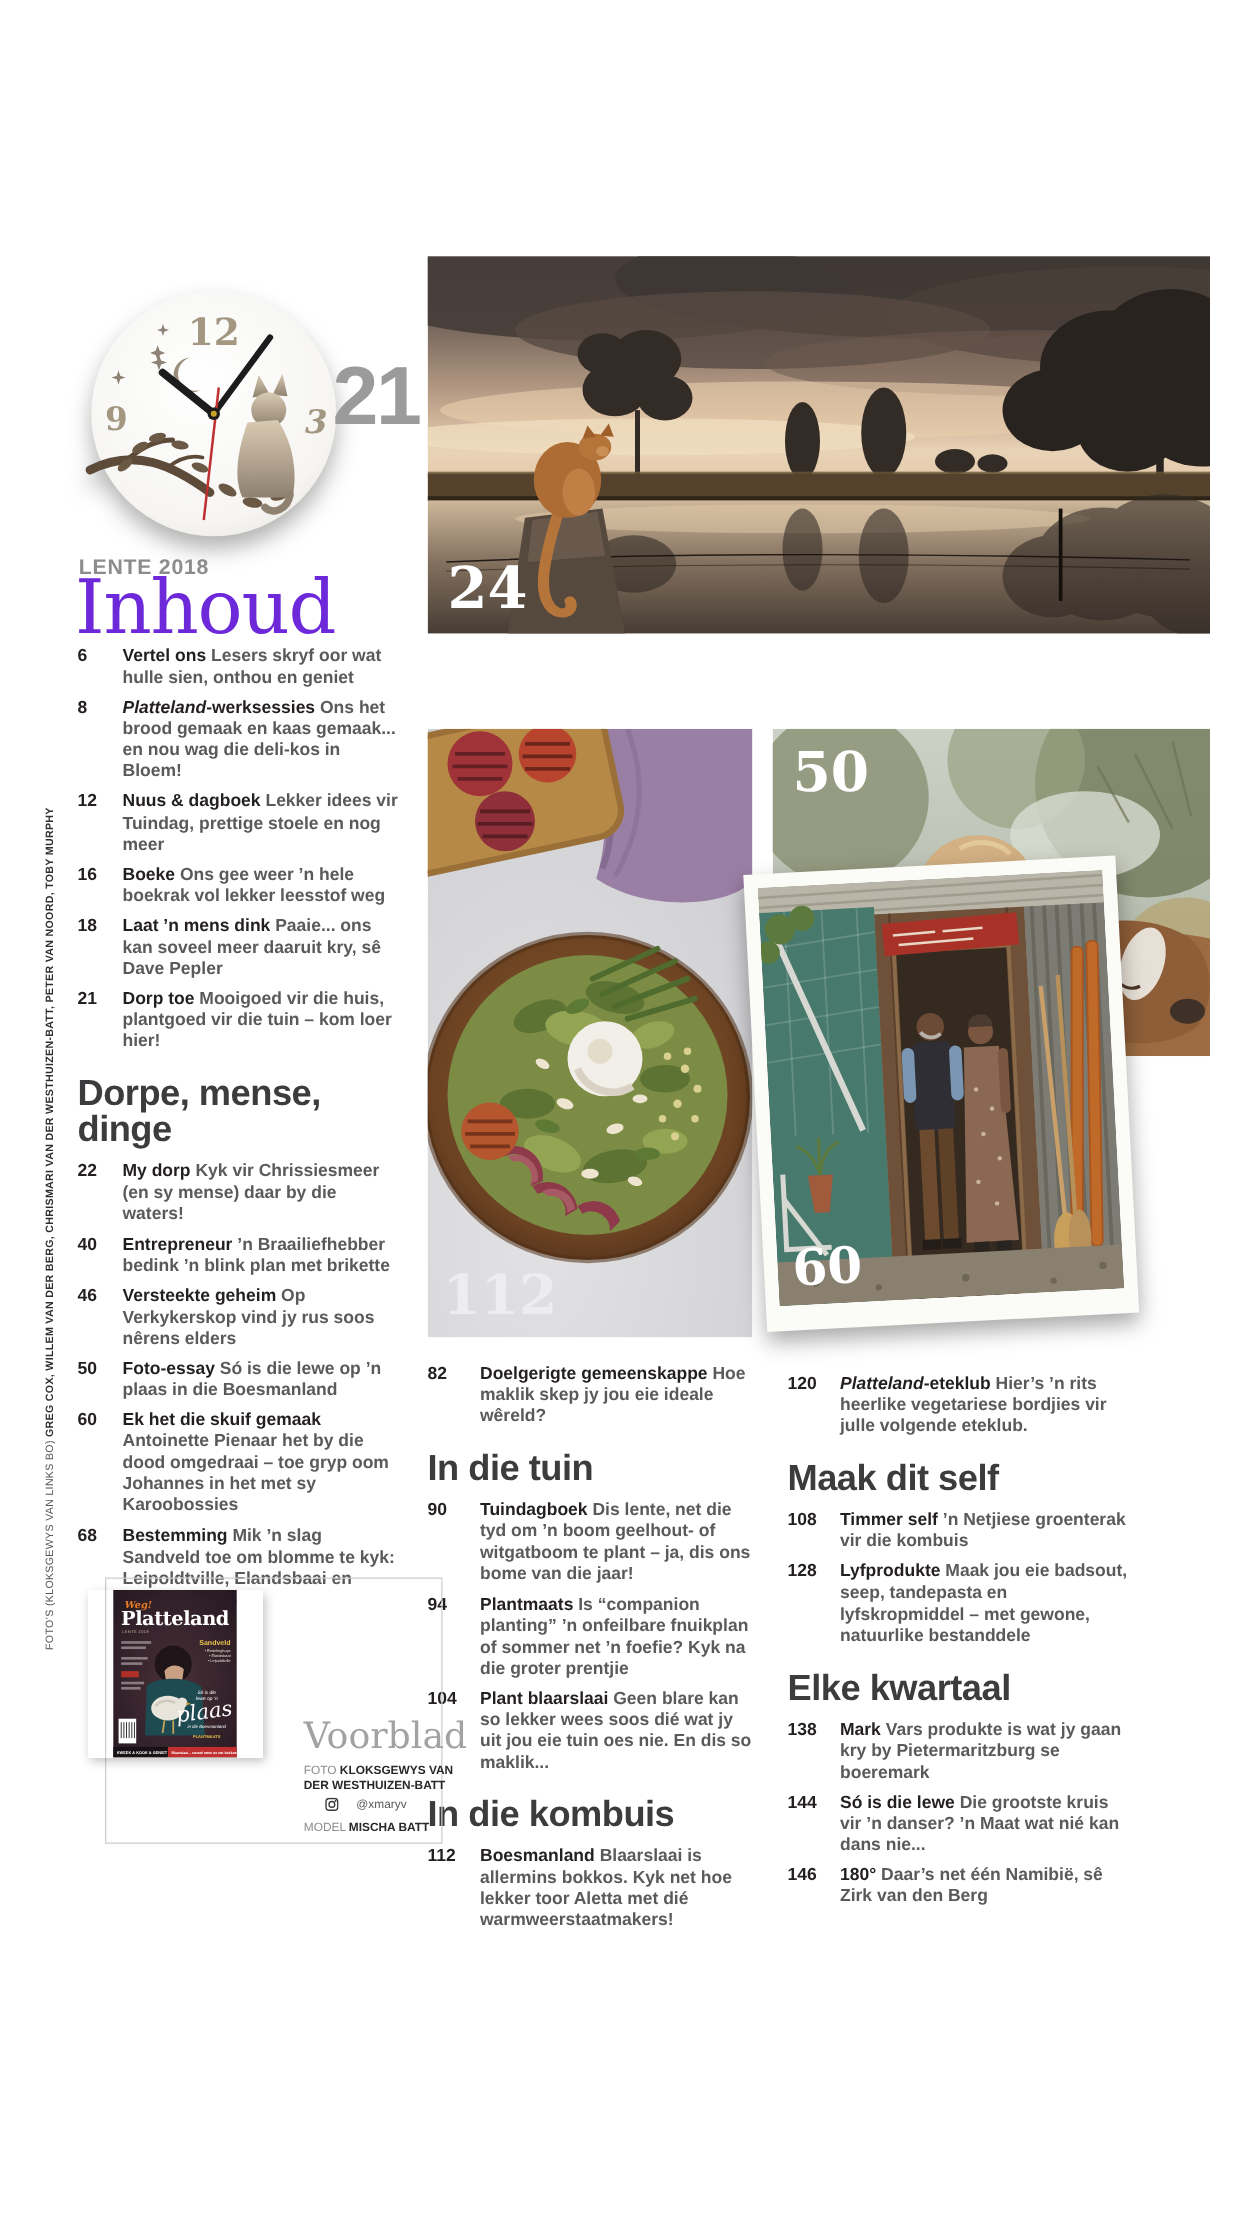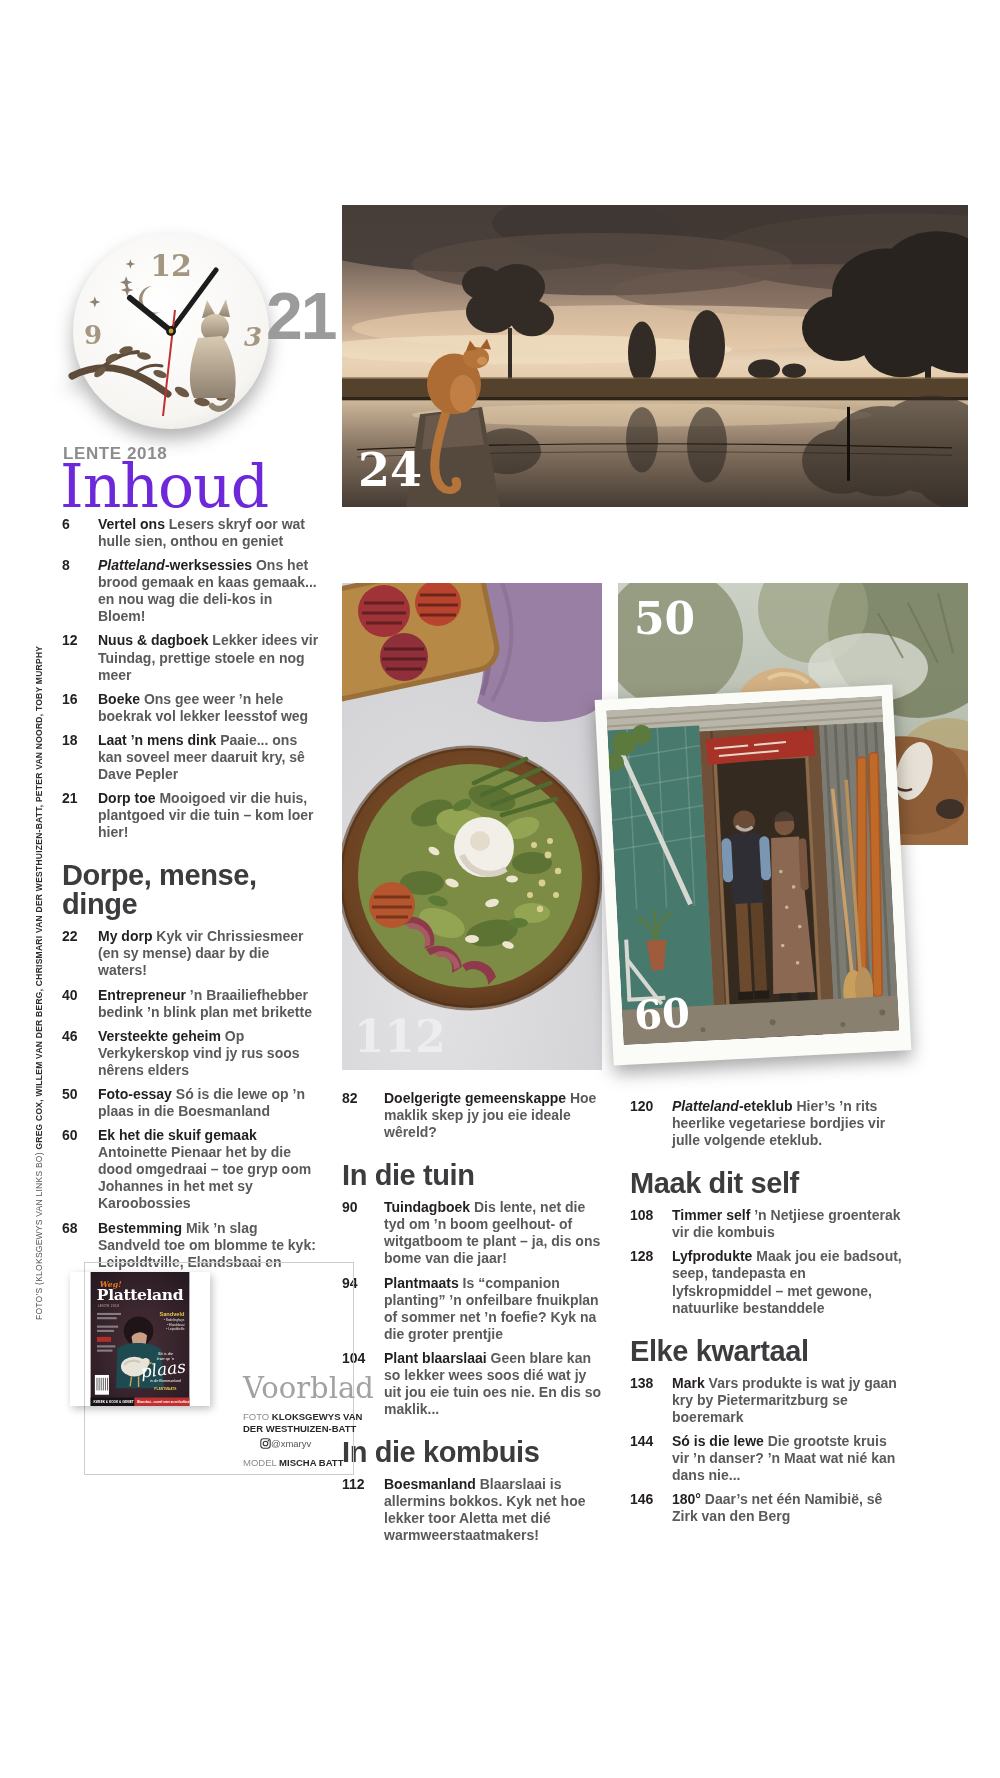--- a/index.html
+++ b/index.html
@@ -63,21 +63,21 @@
   .vbox{position:absolute;left:84px;top:1262px;width:268px;height:211px;
     border:1px solid #cdcdcd;}
   .cover{position:absolute;left:70px;top:1272px;width:140px;height:134px;
     box-shadow:2px 3px 8px rgba(0,0,0,.25);}
   .cover svg{display:block;width:100%;height:100%;}
   .vb-text{position:absolute;left:226px;top:1374px;width:128px;margin-left:17px;}
   .vb-title{font-family:"DejaVu Serif","Liberation Serif",serif;font-size:29px;
     color:#a2a2a4;margin:0 0 8px 0;font-weight:normal;line-height:1;}
   .vb-line{font-size:9.5px;line-height:1.25;color:#28282a;font-weight:bold;}
   .vb-line .lbl{color:#8c8c8e;font-weight:normal;}
-  .vb-insta{display:flex;align-items:center;gap:0;margin:3px 0 8px 0;
+  .vb-insta{display:flex;align-items:center;gap:14px;margin:3px 0 8px 0;
     font-size:9.5px;color:#58585a;padding-left:17px;}
   .vb-insta svg{display:block;}
 </style>
 </head>
 <body>
 
 <div class="page">
 
   <div class="vcredit"><span>FOTO’S (KLOKSGEWYS VAN LINKS BO) </span><b>GREG COX, WILLEM VAN DER BERG, CHRISMARI VAN DER WESTHUIZEN-BATT, PETER VAN NOORD, TOBY MURPHY</b></div>
 

